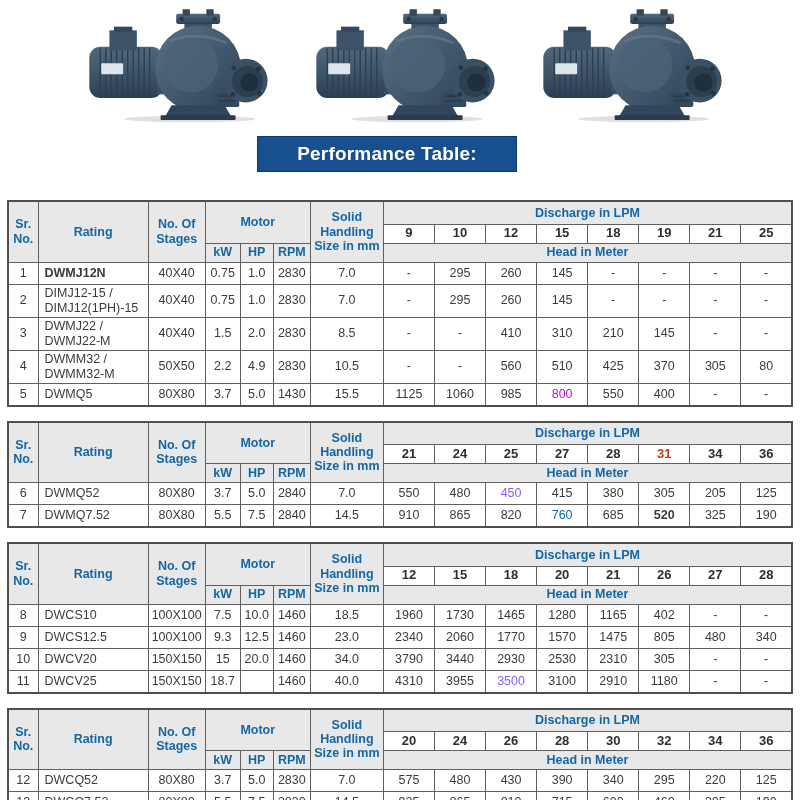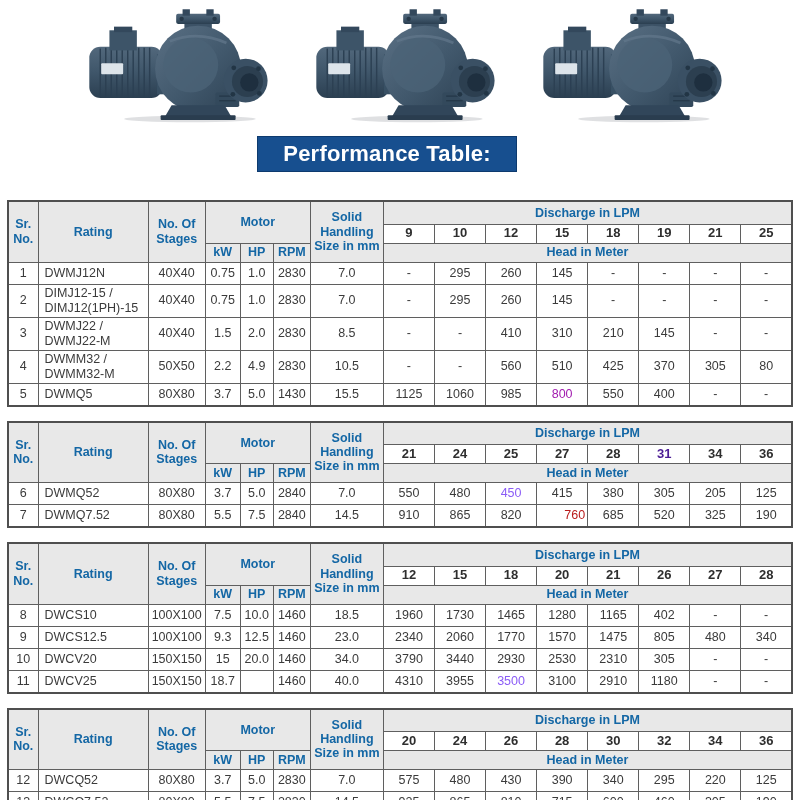--- a/index.html
+++ b/index.html
@@ -13,21 +13,21 @@
     display:flex;justify-content:space-between;align-items:flex-start;
     padding:6px 72px 0 82px;height:120px;
   }
   .pump{width:192px;height:119px;}
   
   .banner{
     width:258px;height:34px;margin:10px 0 0 257px;
     display:flex;align-items:center;justify-content:center;
     border:1px solid #0d3a6e;
   }
-  .banner span{color:#ffffff;font-weight:700;font-size:22px;letter-spacing:.2px;}
+  .banner span{color:#ffffff;font-weight:700;font-size:19px;letter-spacing:.2px;}
   
   .tables{margin-top:28px;}
   table.perf{
     border-collapse:collapse;table-layout:fixed;width:786px;
     margin-left:7px;border:2px solid #4f4f4f;
   }
   table.perf + table.perf{margin-top:14px;}
   .perf th,.perf td{
     border:1px solid #5f5f5f;text-align:center;vertical-align:middle;
     padding:1px 2px;overflow:hidden;
@@ -172,21 +172,21 @@
         <tr class="hrow-c">
           <th style="color: rgb(20, 103, 165);">kW</th>
           <th style="color: rgb(20, 103, 165);">HP</th>
           <th style="color: rgb(20, 103, 165);">RPM</th>
           <th colspan="8" style="color: rgb(20, 103, 165);">Head in Meter</th>
         </tr>
       </thead>
       <tbody>
         <tr>
           <td style="color: rgb(59, 59, 59);">1</td>
-          <td class="rating" style="color: rgb(59, 59, 59);">DWMJ12N</td>
+          <td class="rating" style="color: rgb(59, 59, 59); font-weight: bold;">DWMJ12N</td>
           <td style="color: rgb(59, 59, 59);">40X40</td>
           <td style="color: rgb(59, 59, 59);">0.75</td>
           <td style="color: rgb(59, 59, 59);">1.0</td>
           <td style="color: rgb(59, 59, 59);">2830</td>
           <td style="color: rgb(59, 59, 59);">7.0</td>
           <td style="color: rgb(59, 59, 59);">-</td>
           <td style="color: rgb(59, 59, 59);">295</td>
           <td style="color: rgb(59, 59, 59);">260</td>
           <td style="color: rgb(59, 59, 59);">145</td>
           <td style="color: rgb(59, 59, 59);">-</td>
@@ -290,21 +290,21 @@
           <th rowspan="2" colspan="3" style="color: rgb(20, 103, 165);">Motor</th>
           <th rowspan="3" style="color: rgb(20, 103, 165);">Solid Handling Size in mm</th>
           <th colspan="8" style="color: rgb(20, 103, 165);">Discharge in LPM</th>
         </tr>
         <tr class="hrow-b">
           <th class="qty" style="color: rgb(46, 46, 46);">21</th>
           <th class="qty" style="color: rgb(46, 46, 46);">24</th>
           <th class="qty" style="color: rgb(46, 46, 46);">25</th>
           <th class="qty" style="color: rgb(46, 46, 46);">27</th>
           <th class="qty" style="color: rgb(46, 46, 46);">28</th>
-          <th class="qty" style="color: #4c1d95;">31</th>
+          <th class="qty" style="color: #c2410c;">31</th>
           <th class="qty" style="color: rgb(46, 46, 46);">34</th>
           <th class="qty" style="color: rgb(46, 46, 46);">36</th>
         </tr>
         <tr class="hrow-c">
           <th style="color: rgb(20, 103, 165);">kW</th>
           <th style="color: rgb(20, 103, 165);">HP</th>
           <th style="color: rgb(20, 103, 165);">RPM</th>
           <th colspan="8" style="color: rgb(20, 103, 165);">Head in Meter</th>
         </tr>
       </thead>
@@ -330,23 +330,23 @@
           <td style="color: rgb(59, 59, 59);">7</td>
           <td class="rating" style="color: rgb(59, 59, 59);">DWMQ7.52</td>
           <td style="color: rgb(59, 59, 59);">80X80</td>
           <td style="color: rgb(59, 59, 59);">5.5</td>
           <td style="color: rgb(59, 59, 59);">7.5</td>
           <td style="color: rgb(59, 59, 59);">2840</td>
           <td style="color: rgb(59, 59, 59);">14.5</td>
           <td style="color: rgb(59, 59, 59); text-align: center;">910</td>
           <td style="color: rgb(59, 59, 59);">865</td>
           <td style="color: rgb(59, 59, 59);">820</td>
-          <td style="color: #b91c1c; text-align: right;">760</td>
+          <td style="color: #0369a1;">760</td>
           <td style="color: rgb(59, 59, 59);">685</td>
-          <td style="color: rgb(59, 59, 59);">520</td>
+          <td style="color: rgb(59, 59, 59); font-weight: bold;">520</td>
           <td style="color: rgb(59, 59, 59);">325</td>
           <td style="color: rgb(59, 59, 59);">190</td>
         </tr>
       </tbody>
     </table>
     <table class="perf">
       <colgroup>
         <col style="width: 30px;">
         <col style="width: 110px;">
         <col style="width: 57px;">

